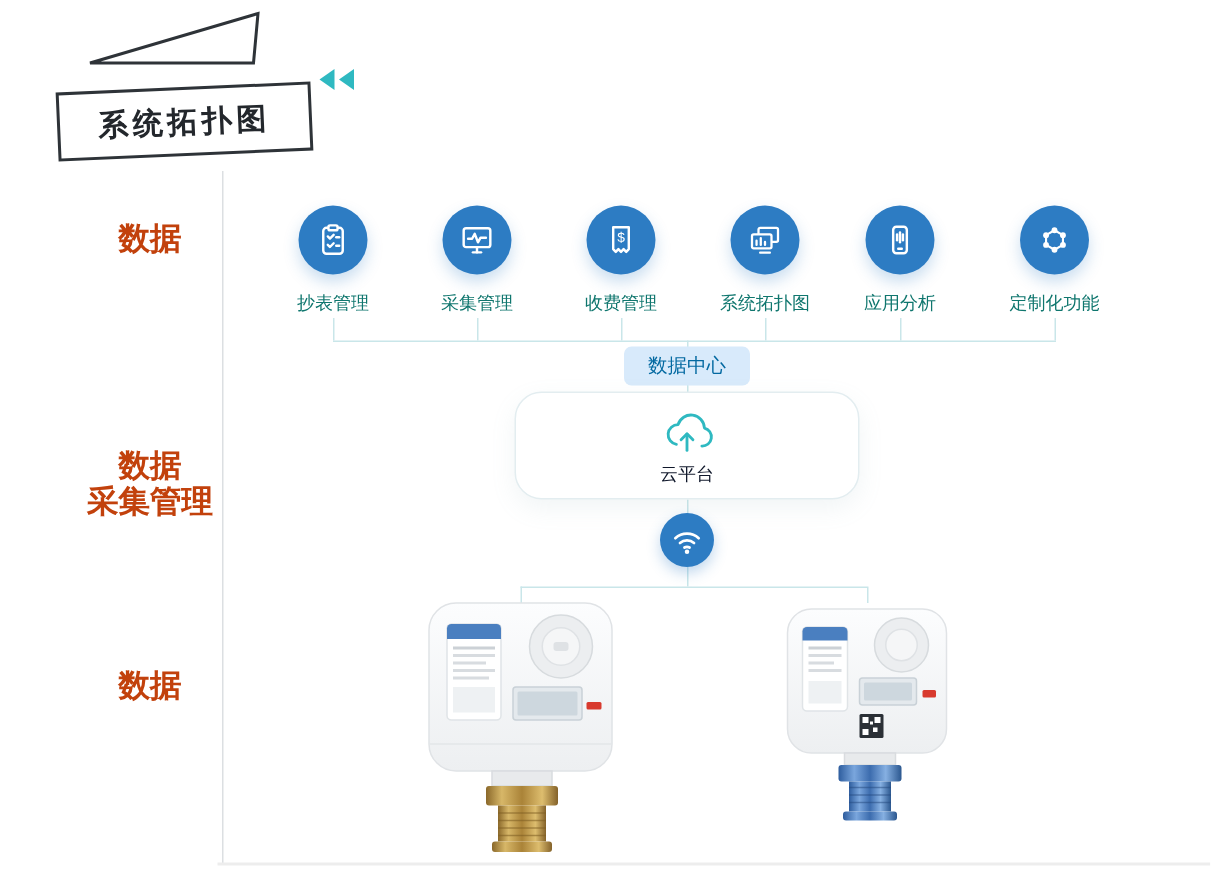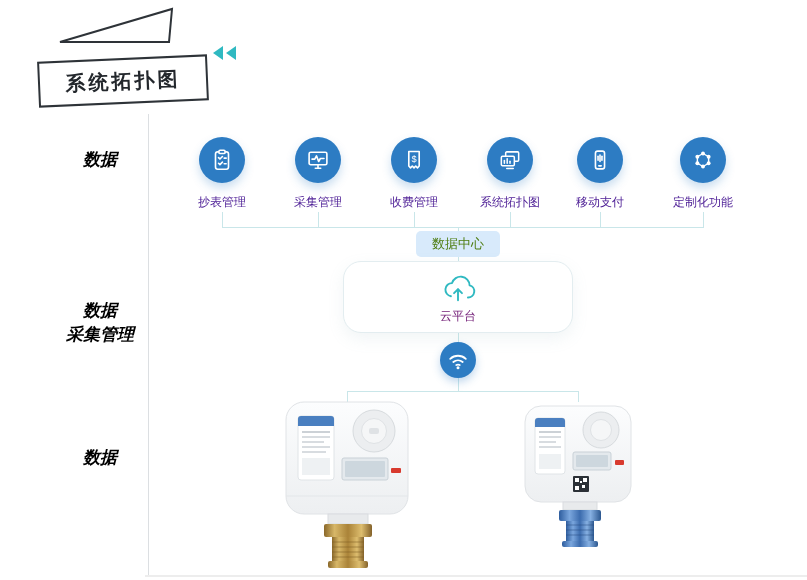--- a/index.html
+++ b/index.html
@@ -11,50 +11,50 @@
   .title-box {
     position:absolute; left:38px; top:58px; width:170px; height:46px;
     border:2px solid #2e3338; background:#fff; display:flex; align-items:center; justify-content:center;
     transform:rotate(-2.5deg); z-index:2;
   }
   .title-box span { font-size:20px; font-weight:700; color:#23272c; letter-spacing:3px; }
   .chevrons { position:absolute; left:212px; top:45px; }
 
   
   .sep { position:absolute; left:148px; top:114px; width:1px; height:462px; background:#dcdfe2; }
-  .side { position:absolute; left:50px; width:100px; text-align:center; font-size:17px; font-weight:700; color:#000000; line-height:24px;font-style:italic; }
+  .side { position:absolute; left:50px; width:100px; text-align:center; font-size:21px; font-weight:700; color:#c2410c; line-height:24px; }
   .s1 { top:148px; } .s2 { top:299px; } .s3 { top:446px; }
 
   
   .app { position:absolute; top:137px; width:96px; display:flex; flex-direction:column; align-items:center; }
   .app .circle {
     width:46px; height:46px; border-radius:50%; background:#2d7cc3;
     display:flex; align-items:center; justify-content:center;
     box-shadow:0 5px 10px rgba(45,124,195,.25);
   }
-  .app .label { margin-top:11px; font-size:12px; color:#4c1d95; white-space:nowrap; }
+  .app .label { margin-top:11px; font-size:12px; color:#0f766e; white-space:nowrap; }
 
   
   .line { position:absolute; background:#c9e6e9; }
 
   
   .badge {
     position:absolute; left:458px; top:231px; transform:translateX(-50%);
-    background:#d8eafb; color:#4d7c0f; font-size:13px; padding:4px 16px; border-radius:5px; z-index:2; white-space:nowrap;
+    background:#d8eafb; color:#0369a1; font-size:13px; padding:4px 16px; border-radius:5px; z-index:2; white-space:nowrap;
   }
 
   
   .pbox {
     position:absolute; left:343px; top:261px; width:230px; height:72px;
     background:#fff; border:1px solid #e3edf0; border-radius:18px;
     box-shadow:0 6px 16px rgba(140,170,180,.12);
     display:flex; align-items:center; justify-content:center; gap:36px; z-index:2;
   }
   .pitem { display:flex; flex-direction:column; align-items:center; justify-content:flex-end; height:56px; }
-  .pitem .plabel { margin-top:3px; font-size:12px; color:#701a75; white-space:nowrap; }
+  .pitem .plabel { margin-top:3px; font-size:12px; color:#0f172a; white-space:nowrap; }
 
   
   .wifi {
     position:absolute; left:440px; top:342px; width:36px; height:36px; border-radius:50%;
     background:#2d7cc3; display:flex; align-items:center; justify-content:center;
     box-shadow:0 4px 9px rgba(45,124,195,.3); z-index:2;
   }
 
   .meter { position:absolute; }
   .meter-left { left:272px; top:398px; }
@@ -145,21 +145,21 @@
   <div class="app" style="left:552px">
     <div class="circle">
       <svg width="26" height="26" viewBox="0 0 24 24" fill="none" stroke="#fff" stroke-width="1.5" stroke-linecap="round" stroke-linejoin="round">
         <rect x="7.8" y="3.8" width="8.4" height="16.4" rx="2"></rect>
         <line x1="10.9" y1="17.4" x2="13.1" y2="17.4"></line>
         <line x1="10.2" y1="8.6" x2="10.2" y2="12.2"></line>
         <line x1="12" y1="7.4" x2="12" y2="13.4"></line>
         <line x1="13.8" y1="8.6" x2="13.8" y2="12.2"></line>
       </svg>
     </div>
-    <div class="label">移动支付</div>
+    <div class="label">应用分析</div>
   </div>
 
   <div class="app" style="left:655px">
     <div class="circle">
       <svg width="26" height="26" viewBox="0 0 24 24" fill="none" stroke="#fff" stroke-width="1.3" stroke-linecap="round" stroke-linejoin="round">
         <polygon points="17.2,9 17.2,15 12,18 6.8,15 6.8,9 12,6"></polygon>
         <g fill="#fff" stroke="none">
           <circle cx="17.2" cy="9" r="1.8"></circle>
             <circle cx="17.2" cy="15" r="1.8"></circle>
           <circle cx="12" cy="18" r="1.8"></circle>

